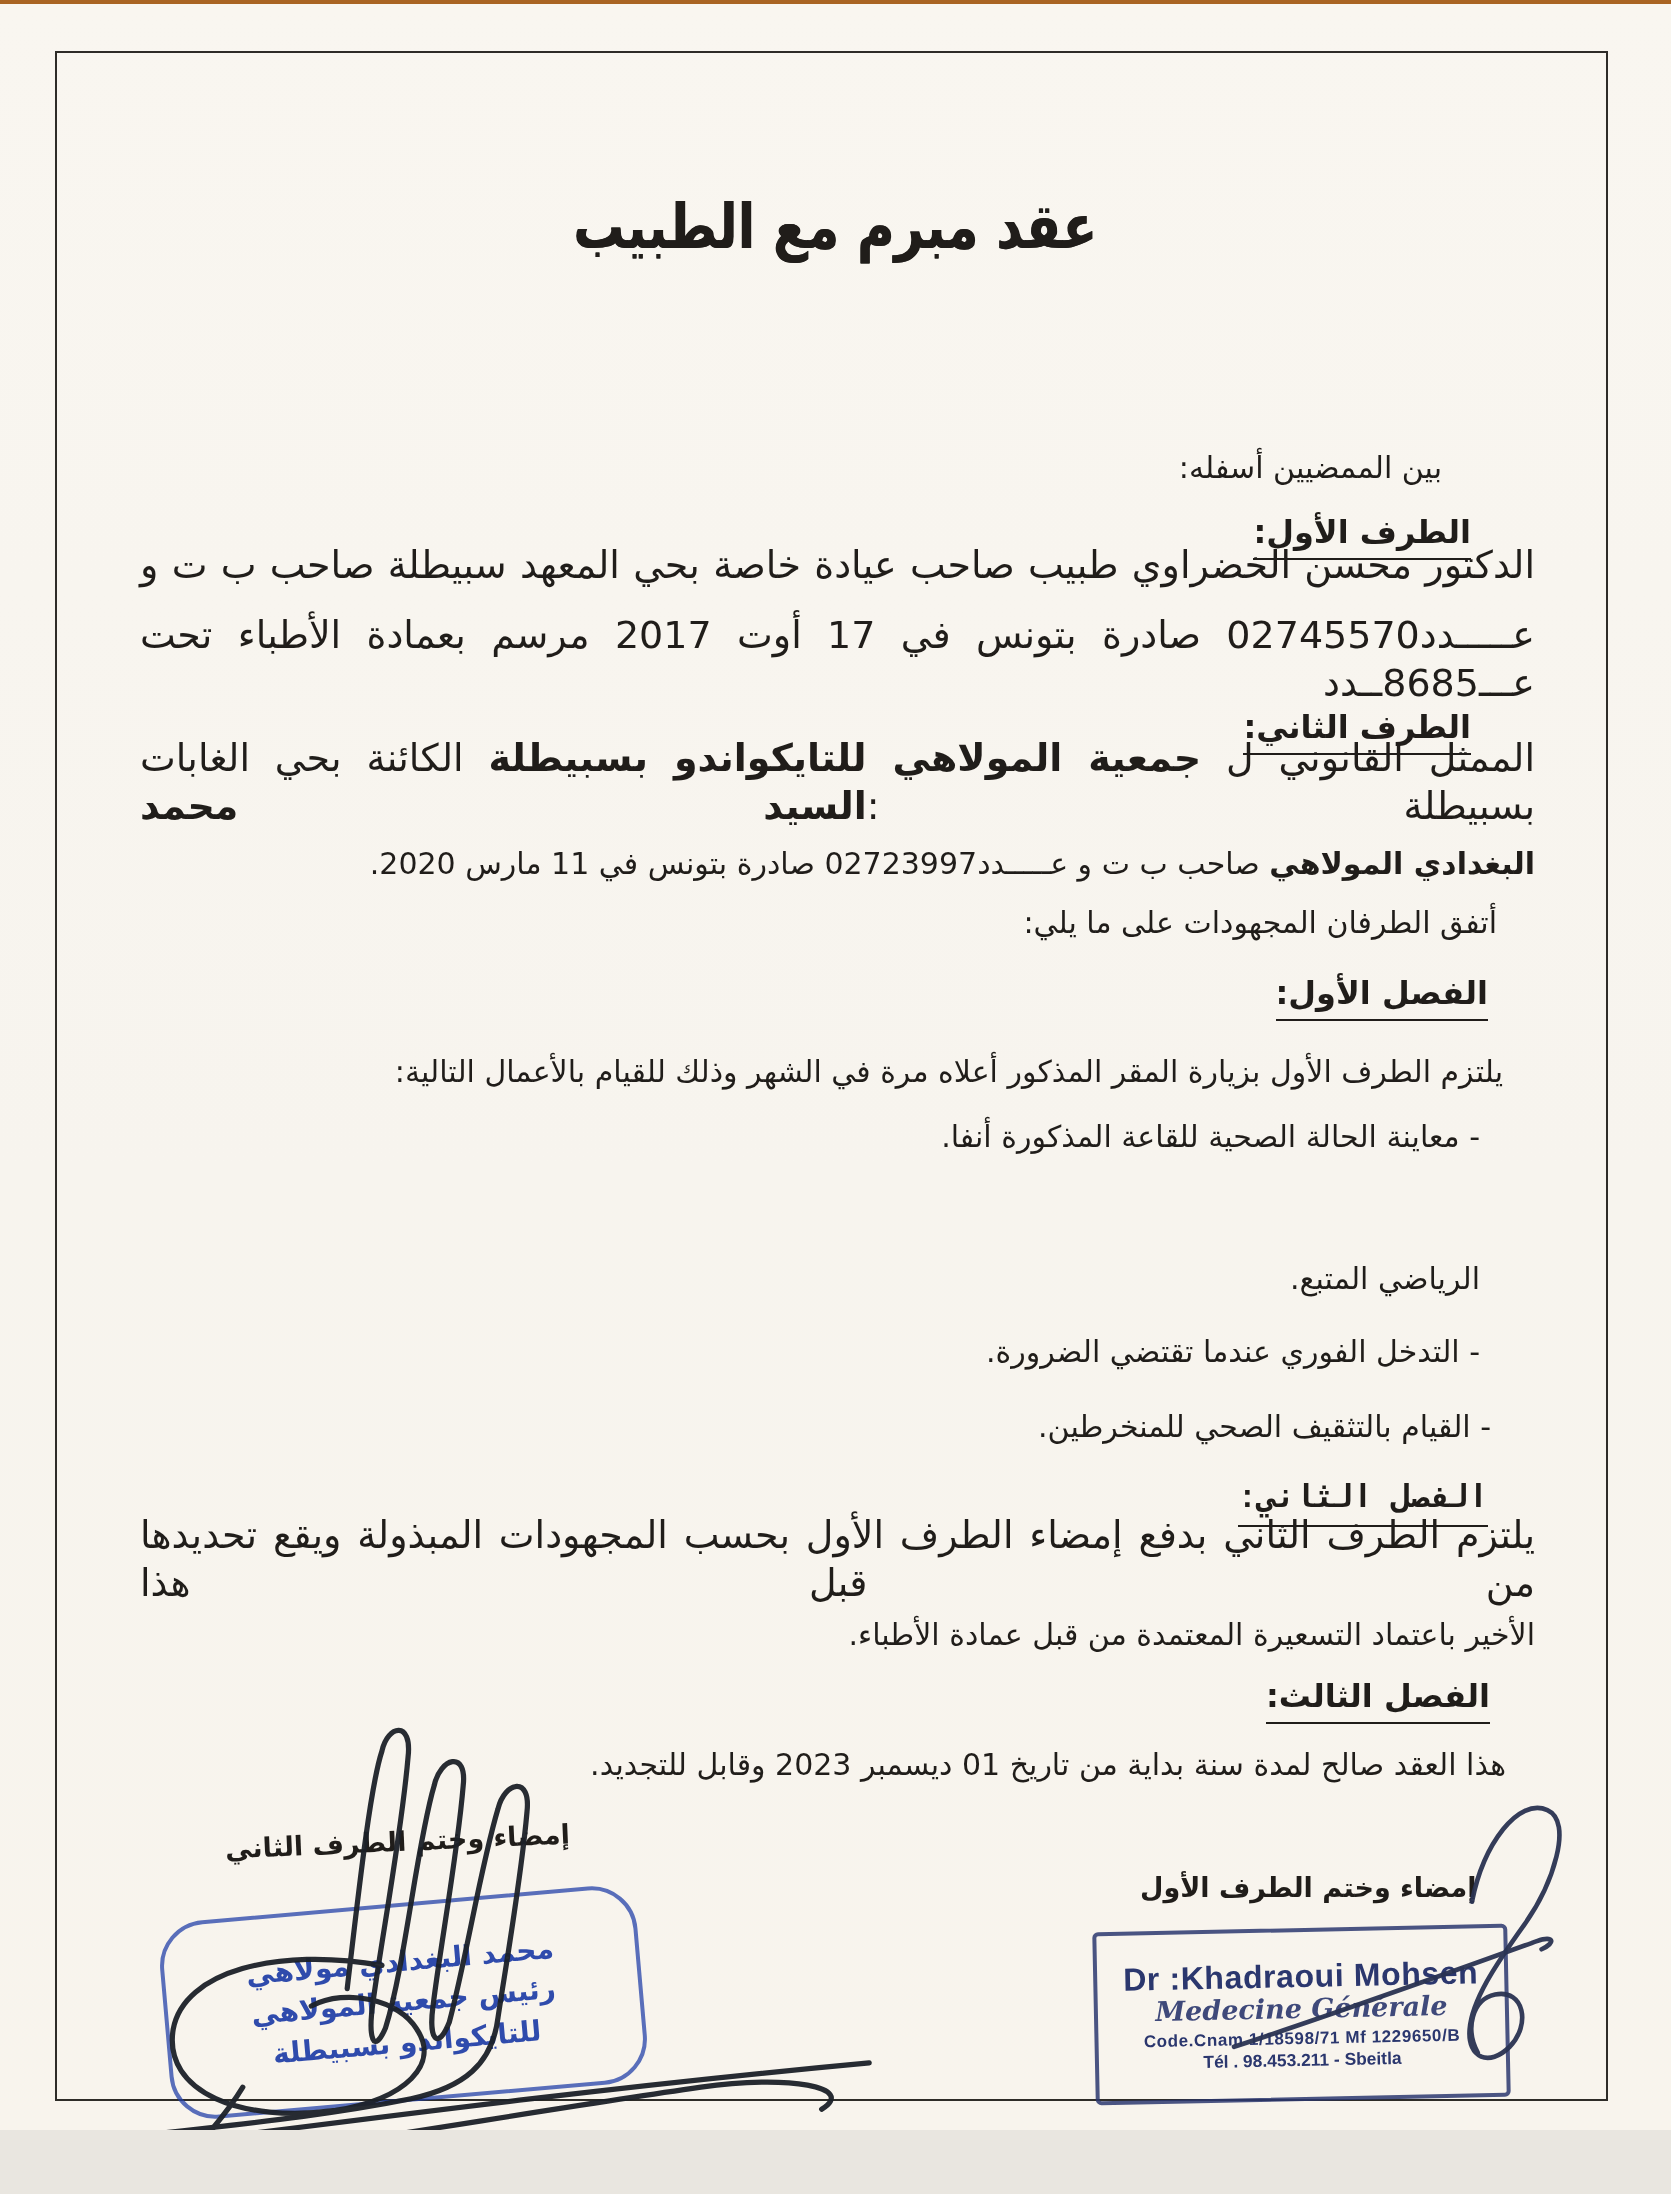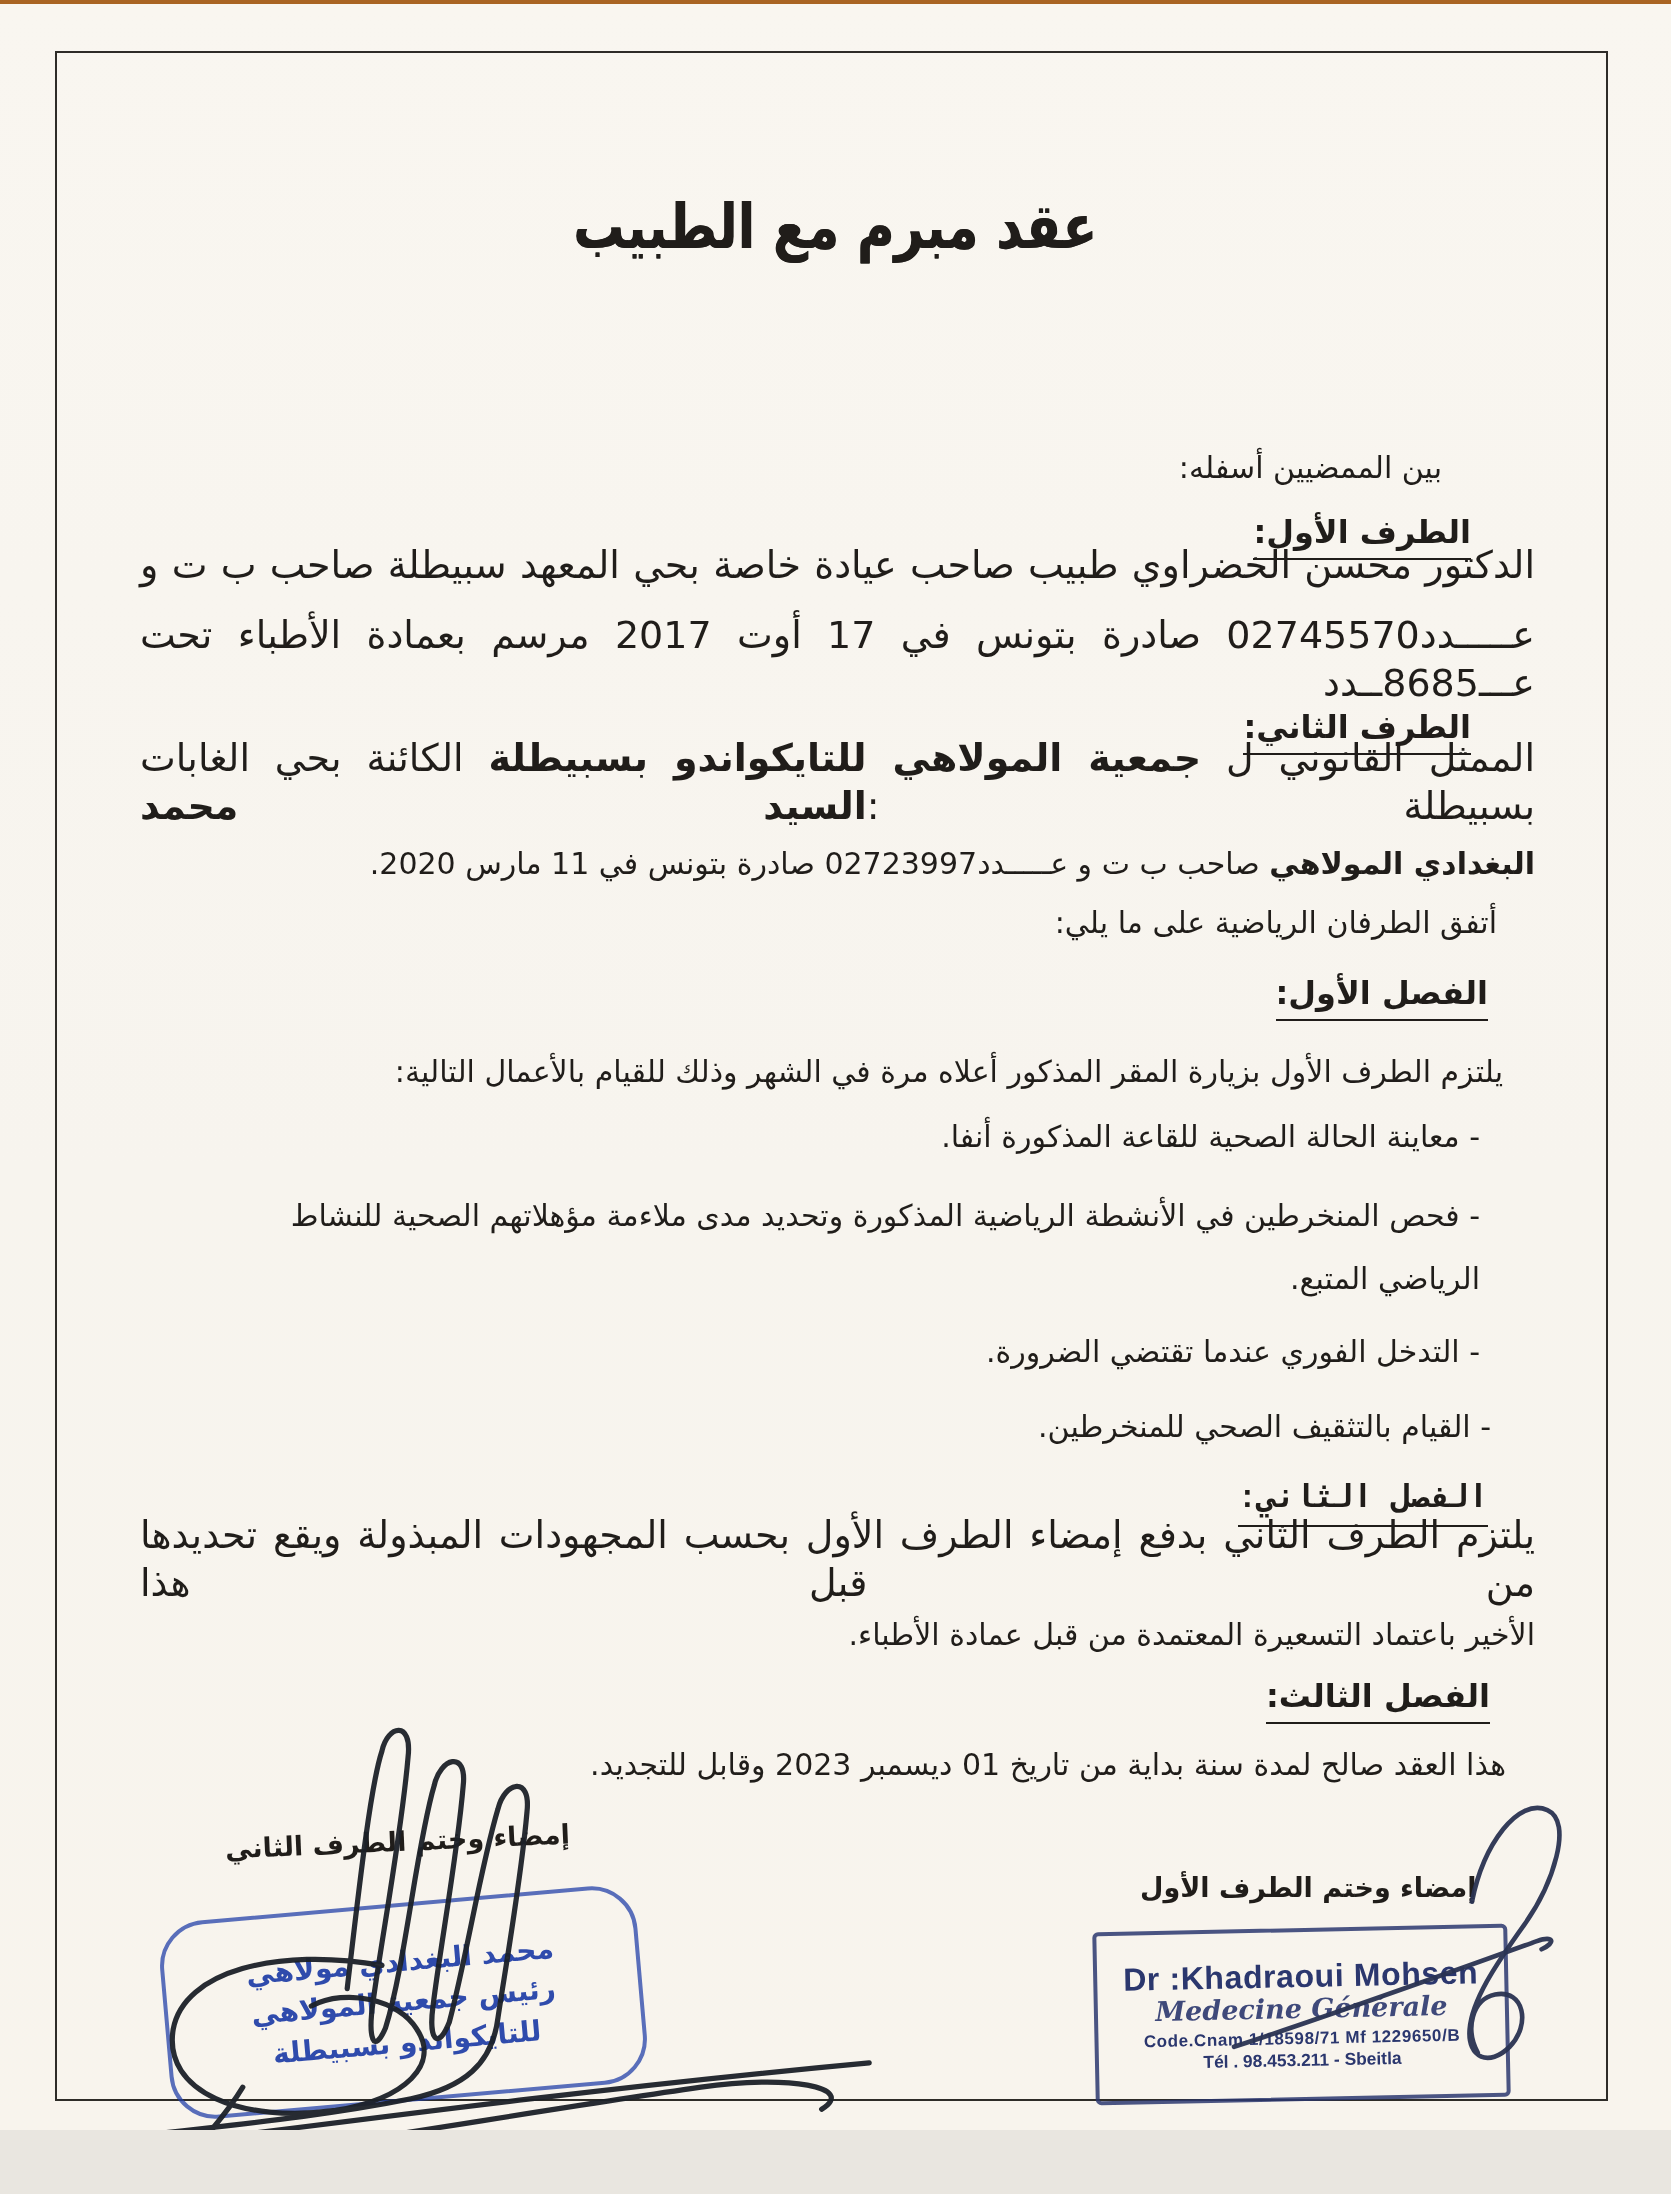--- a/index.html
+++ b/index.html
@@ -66,29 +66,28 @@
   <div class="abs" style="top:667px;right:200px;">
     <span class="hu">الطرف الثاني:</span>
   </div>
   <div class="just" style="top:735px;">
     <span>الممثل القانوني ل </span><span class="b">جمعية المولاهي للتايكواندو بسبيطلة</span><span> الكائنة بحي الغابات بسبيطلة :</span><span class="b">السيد محمد</span>
   </div>
   <div class="abs" style="top:805px;right:136px;">
     <span class="b">البغدادي المولاهي</span><span> صاحب ب ت و عـــــدد02723997 صادرة بتونس في 11 مارس 2020.</span>
   </div>
 
-  <div class="abs" style="top:864px;right:174px;">أتفق الطرفان الرياضية على ما يلي:</div>
+  <div class="abs" style="top:864px;right:174px;">أتفق الطرفان المجهودات على ما يلي:</div>
 
   <div class="abs" style="top:933px;right:183px;">
     <span class="hu">الفصل الأول:</span>
   </div>
   <div class="abs" style="top:1013px;right:168px;">يلتزم الطرف الأول بزيارة المقر المذكور أعلاه مرة في الشهر وذلك للقيام بالأعمال التالية:</div>
 
   <div class="abs" style="top:1078px;right:191px;">- معاينة الحالة الصحية للقاعة المذكورة أنفا.</div>
-  <div class="abs" style="top:1157px;right:191px;">- فحص المنخرطين في الأنشطة الرياضية المذكورة وتحديد مدى ملاءمة مؤهلاتهم الصحية للنشاط</div>
   <div class="abs" style="top:1220px;right:191px;">الرياضي المتبع.</div>
   <div class="abs" style="top:1293px;right:191px;">- التدخل الفوري عندما تقتضي الضرورة.</div>
   <div class="abs" style="top:1368px;right:180px;">- القيام بالتثقيف الصحي للمنخرطين.</div>
 
   <div class="abs" style="top:1439px;right:183px;font-family:Liberation Mono, monospace;">
     <span class="hu">الفصل الثاني:</span>
   </div>
   <div class="just" style="top:1512px;">يلتزم الطرف الثاني بدفع إمضاء الطرف الأول بحسب المجهودات المبذولة ويقع تحديدها من قبل هذا</div>
   <div class="abs" style="top:1576px;right:136px;">الأخير باعتماد التسعيرة المعتمدة من قبل عمادة الأطباء.</div>
 

